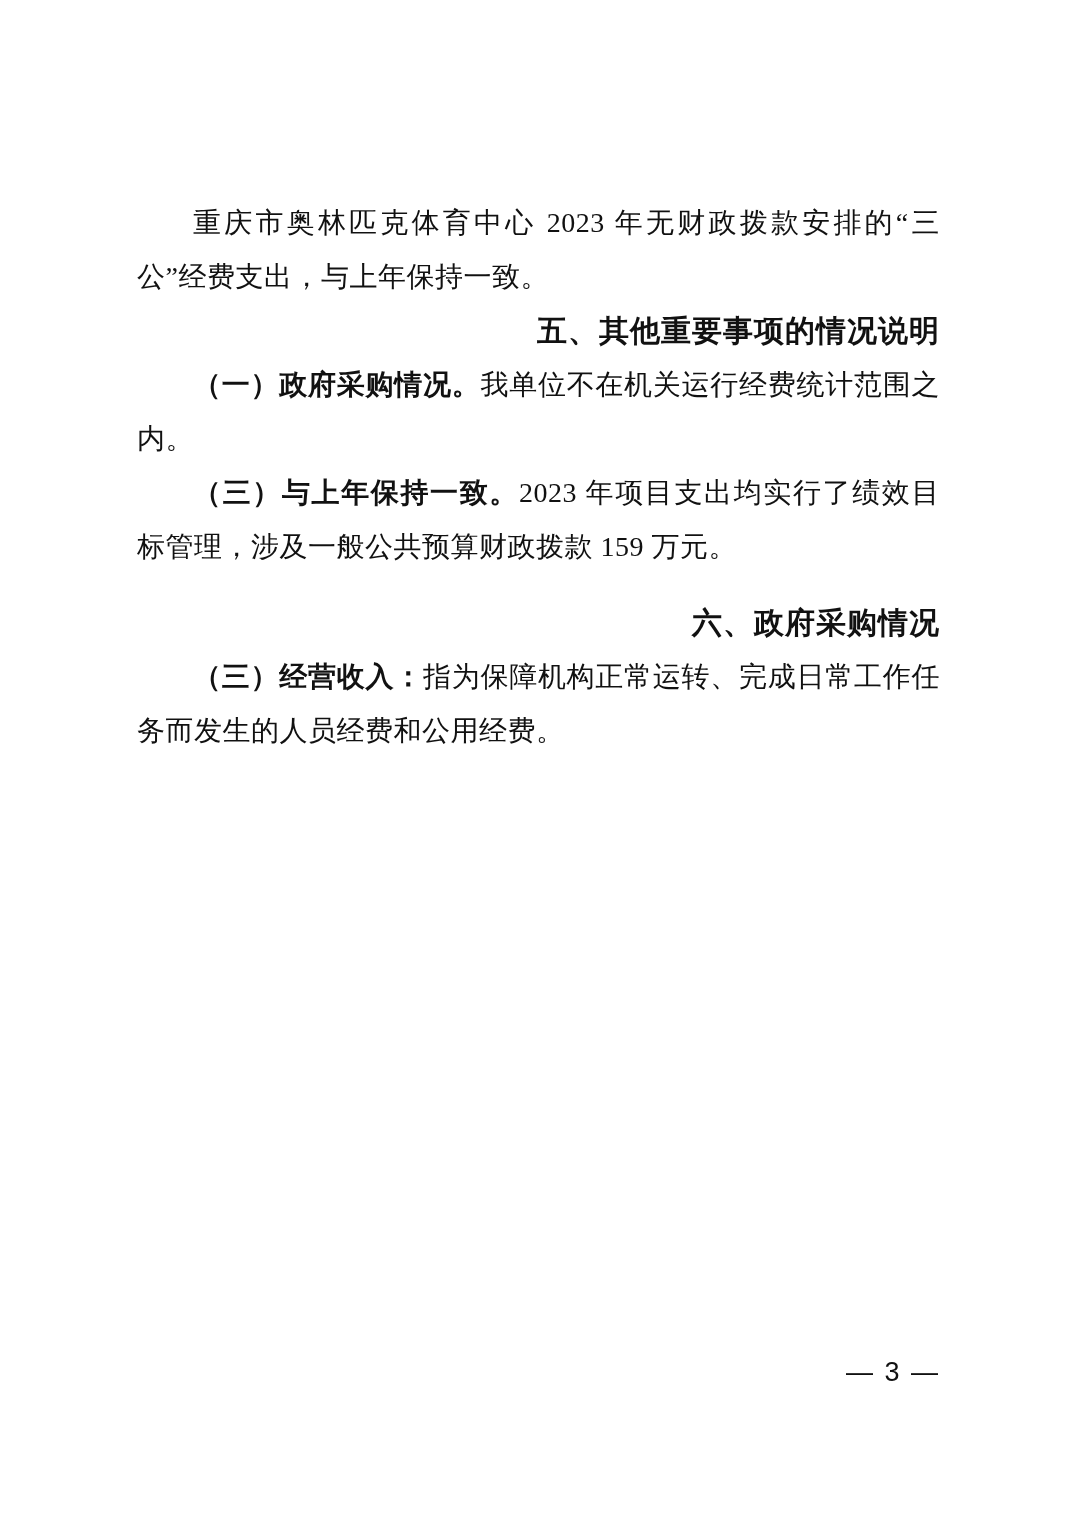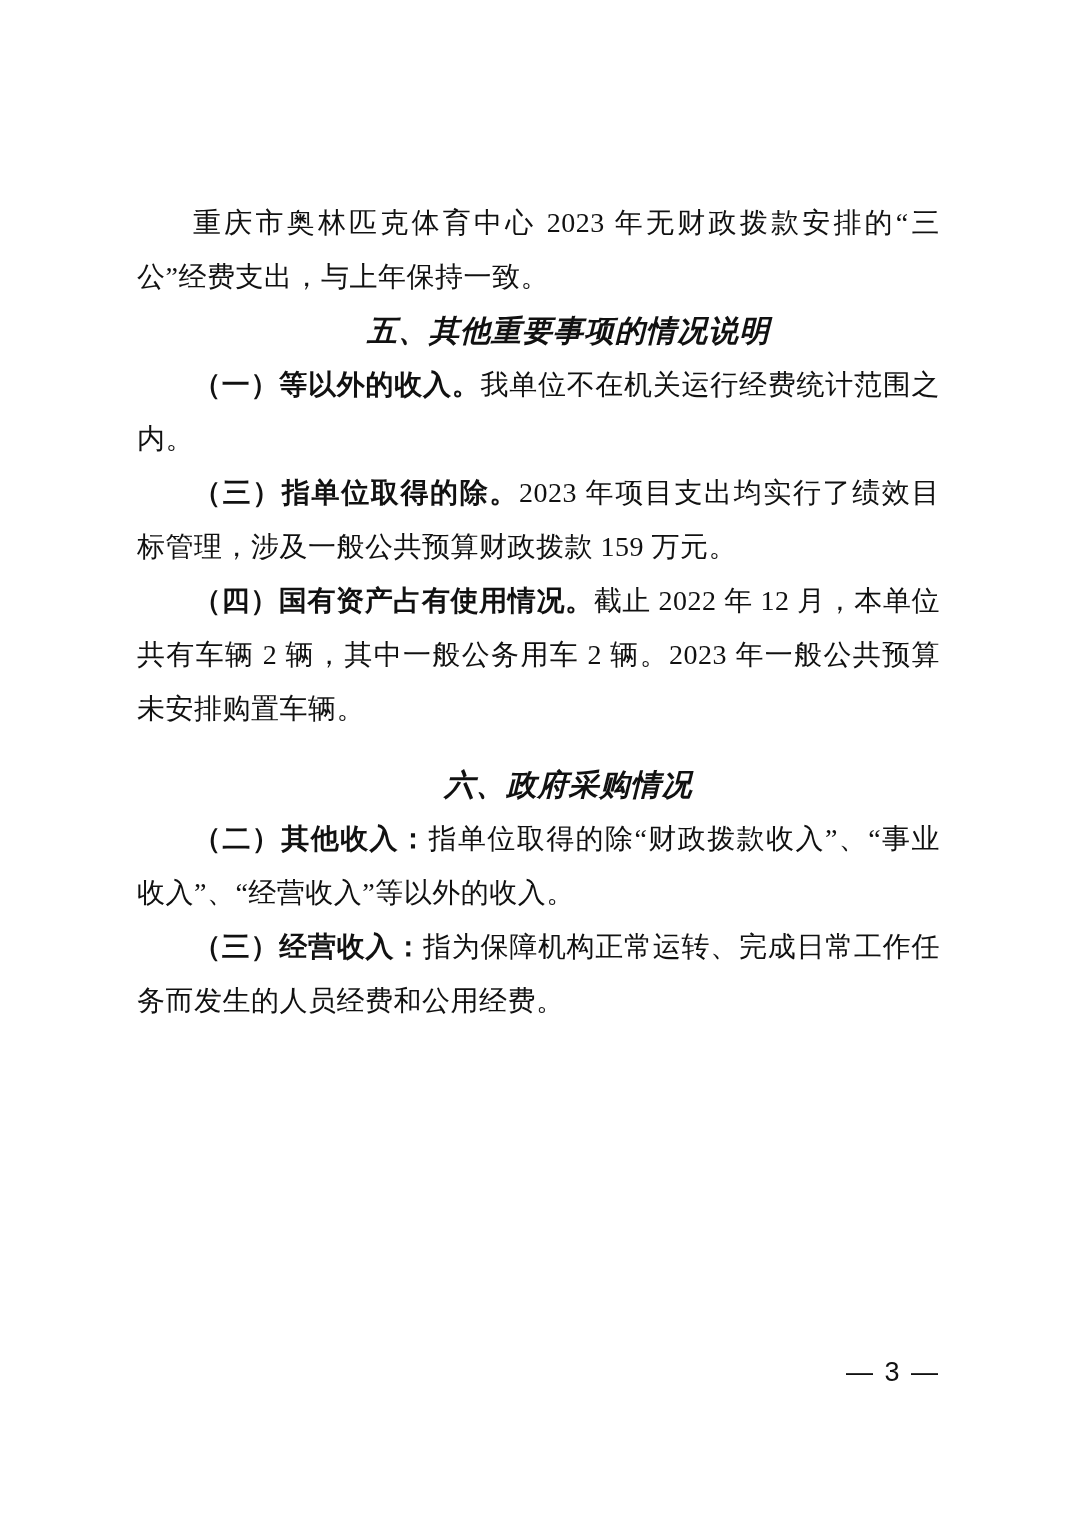--- a/index.html
+++ b/index.html
@@ -30,23 +30,22 @@
     line-height: 54px;
     text-align: justify;
     text-indent: 2em;
     letter-spacing: 0.5px;
     word-break: break-all;
   }
   .content p.heading {
     font-family: "Liberation Sans", "DejaVu Sans", sans-serif;
     font-weight: bold;
     font-size: 30px;
-    text-align: center;
+    text-align: right;
     letter-spacing: 1px;
-    font-style: italic;
   }
   .content p.extra-space {
     margin-top: 22px;
   }
   .lead {
     font-weight: bold;
   }
   .page-number {
     position: absolute;
     right: 134px;
@@ -58,21 +57,19 @@
     letter-spacing: 2px;
   }
 </style>
 </head>
 <body>
 
 <div class="page">
   <div class="content">
       <p class="body">重庆市奥林匹克体育中心 2023 年无财政拨款安排的“三公”经费支出，与上年保持一致。</p>
       <p class="heading">五、其他重要事项的情况说明</p>
-      <p class="body"><span class="lead">（一）等以外的收入。</span>我单位不在机关运行经费统计范围之内。</p>
-      <p class="body"><span class="lead">（三）指单位取得的除。</span>2023 年项目支出均实行了绩效目标管理，涉及一般公共预算财政拨款 159 万元。</p>
-      <p class="body"><span class="lead">（四）国有资产占有使用情况。</span>截止 2022 年 12 月，本单位共有车辆 2 辆，其中一般公务用车 2 辆。2023 年一般公共预算未安排购置车辆。</p>
+      <p class="body"><span class="lead">（一）政府采购情况。</span>我单位不在机关运行经费统计范围之内。</p>
+      <p class="body"><span class="lead">（三）与上年保持一致。</span>2023 年项目支出均实行了绩效目标管理，涉及一般公共预算财政拨款 159 万元。</p>
       <p class="heading extra-space">六、政府采购情况</p>
-      <p class="body"><span class="lead">（二）其他收入：</span>指单位取得的除“财政拨款收入”、“事业收入”、“经营收入”等以外的收入。</p>
       <p class="body"><span class="lead">（三）经营收入：</span>指为保障机构正常运转、完成日常工作任务而发生的人员经费和公用经费。</p>
     </div>
   <div class="page-number">— 3 —</div>
 </div>
 
 </body></html>

